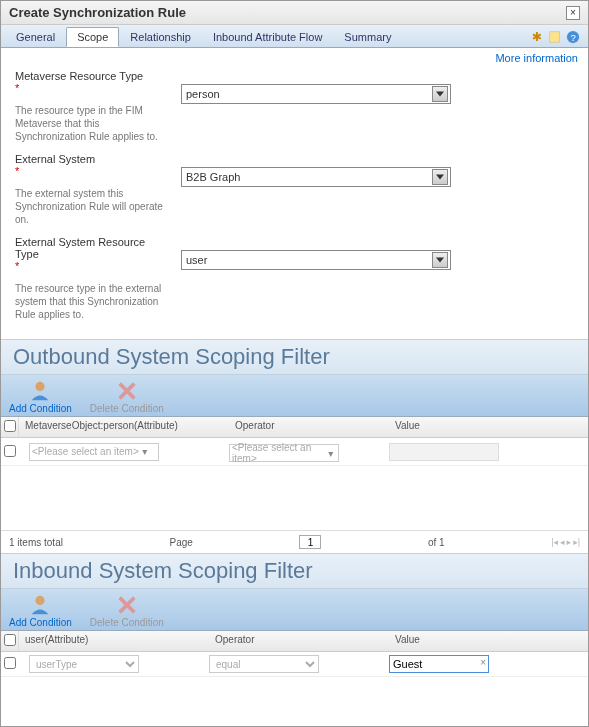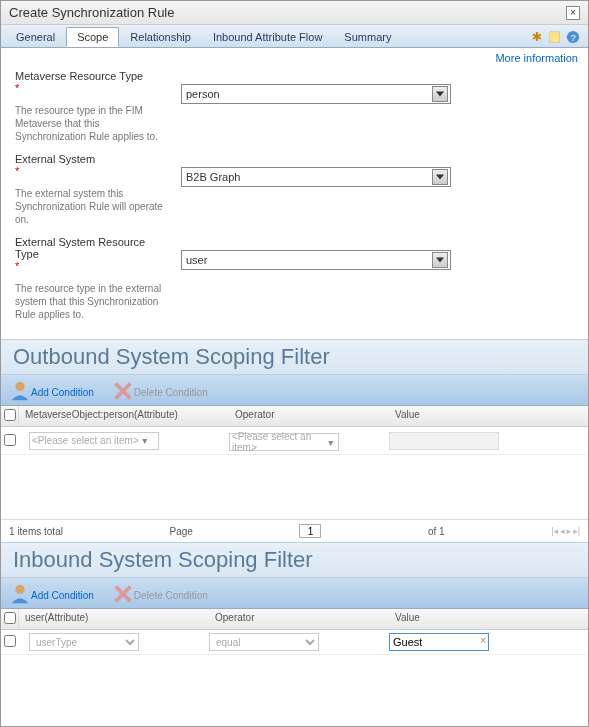--- a/index.html
+++ b/index.html
@@ -1,19 +1,19 @@
 <!DOCTYPE html>
 <html><head>
 <meta charset="utf-8">
 <style>
 * { box-sizing: border-box; margin: 0; padding: 0; font-family: "Segoe UI", Tahoma, sans-serif; }
 body { background: #fff; width: 589px; height: 727px; border: 1px solid #999; display: flex; flex-direction: column; font-size: 11px; color: #333; }
 
 .dlg-title { background: linear-gradient(#f5f5f5,#e6e6e6); border-bottom: 1px solid #ccc; padding: 4px 8px; display: flex; justify-content: space-between; align-items: center; }
-.dlg-title h1 { font-size: 13px; font-weight: normal; color: #333; }
+.dlg-title h1 { font-size: 13px; font-weight: bold; color: #333; }
 .dlg-close { width: 14px; height: 14px; border: 1px solid #888; background: #fff; font-size: 10px; line-height: 12px; text-align: center; cursor: pointer; }
 
 .tabs-row { display: flex; align-items: center; background: linear-gradient(#e8f0f8,#d0e0f0); border-bottom: 1px solid #9ab; padding: 2px 4px 0 4px; }
 .tab { padding: 3px 10px; font-size: 11px; color: #336; border: 1px solid transparent; cursor: pointer; }
 .tab.active { background: #fff; border: 1px solid #9ab; border-bottom: 1px solid #fff; border-radius: 2px 2px 0 0; color: #333; }
 .tabs-spacer { flex: 1; }
 .tabs-icons { display: flex; gap: 4px; padding-right: 4px; }
 .tab-icon { width: 14px; height: 14px; }
 
 .more-info { text-align: right; padding: 4px 10px; }
@@ -27,21 +27,21 @@
 .form-help { font-size: 10px; color: #777; margin-top: 10px; line-height: 1.3; }
 .form-input-col { flex: 1; padding-top: 14px; }
 .combo { width: 270px; height: 20px; border: 1px solid #888; background: #fff; display: flex; align-items: center; justify-content: space-between; padding: 0 2px 0 4px; font-size: 11px; cursor: pointer; position: relative; }
 .combo .arrow { width: 16px; height: 16px; background: linear-gradient(#eee,#ccc); border: 1px solid #888; display: flex; align-items: center; justify-content: center; }
 .combo .arrow svg { width: 8px; height: 6px; }
 
 .section-title { background: linear-gradient(#e8f0f8,#d8e6f2); padding: 4px 12px; border-top: 1px solid #c0d0e0; border-bottom: 1px solid #c0d0e0; }
 .section-title h2 { font-size: 22px; font-weight: normal; color: #5a7a9a; font-family: "Segoe UI Light","Segoe UI",sans-serif; }
 
 .toolbar { background: linear-gradient(#c8ddf0,#a8c8e8); padding: 6px 8px 2px 8px; display: flex; gap: 18px; border-bottom: 1px solid #9ab; }
-.tool-btn { display: flex; flex-direction: row; align-items: center; font-size: 10px; cursor: pointer; }
+.tool-btn { display: flex; flex-direction: column; align-items: center; font-size: 10px; cursor: pointer; }
 .tool-btn.disabled { color: #999; cursor: default; }
 .tool-icon { width: 22px; height: 20px; display: flex; align-items: center; justify-content: center; margin-bottom: 2px; }
 .add-link { color: #0066cc; }
 .del-link { color: #999; }
 
 .grid-head { display: flex; background: linear-gradient(#f8f8f8,#e8e8e8); border-bottom: 1px solid #ccc; font-size: 10px; color: #555; }
 .grid-head .col-chk { width: 18px; padding: 3px 2px; border-right: 1px solid #ddd; text-align: center; }
 .grid-head .col { padding: 3px 6px; }
 .col-attr { width: 210px; }
 .col-op { width: 160px; }

